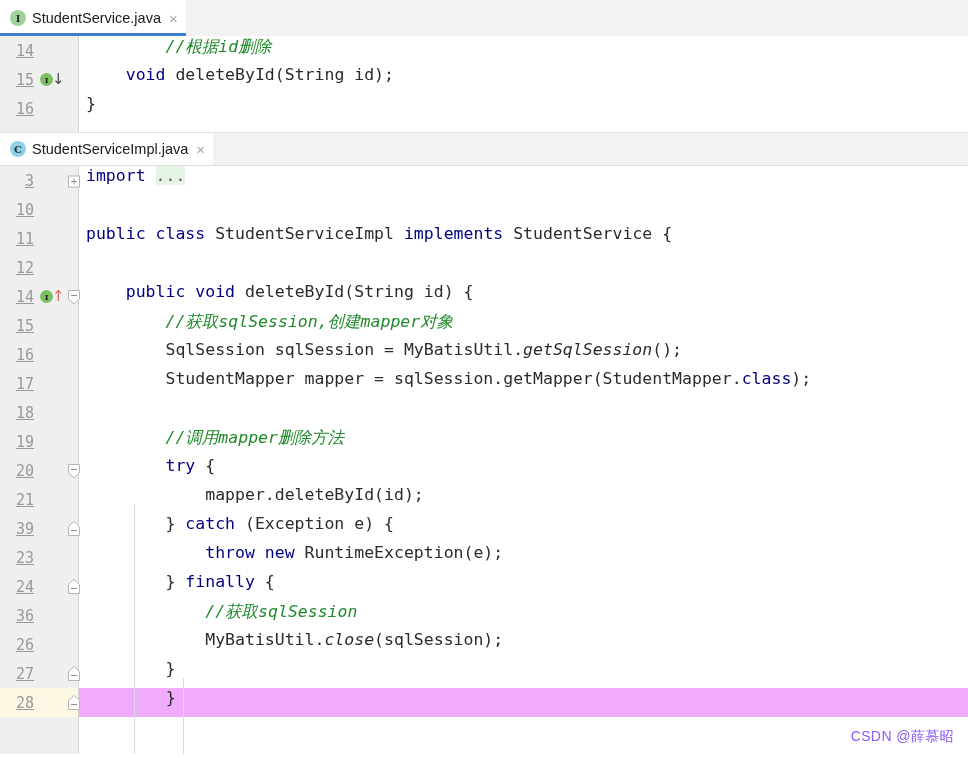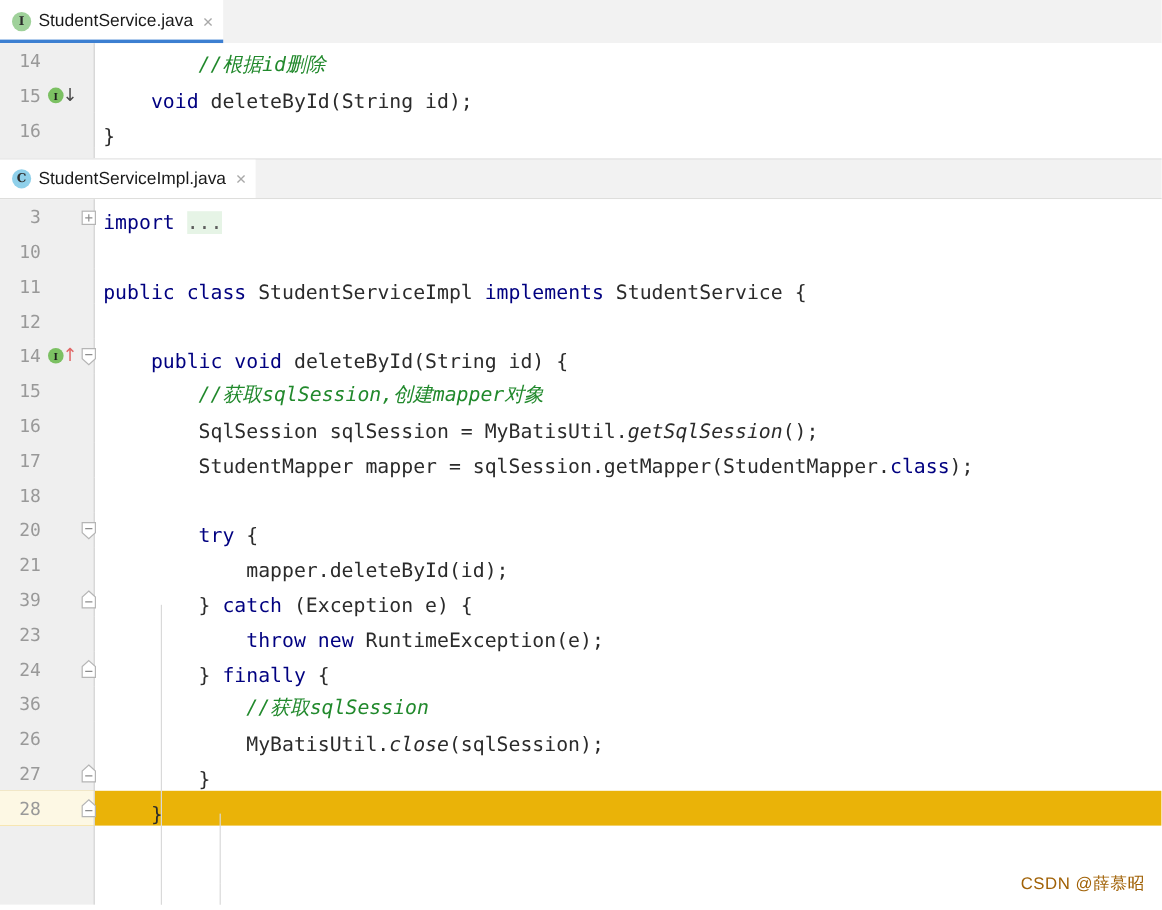--- a/index.html
+++ b/index.html
@@ -91,21 +91,21 @@
     box-sizing: border-box;
   }
 
   .code-row {
     position: relative;
     height: 29px;
     display: flex;
     align-items: center;
     box-sizing: border-box;
   }
-  .code-row.hl { background: #eab308; }
+  .code-row.hl { background: #f0abfc; gap: 40px; }
   .code-row.hl .linenum-cell { background: #fdf8e4; }
 
   .linenum-cell {
     position: relative;
     width: 79px;
     flex: 0 0 79px;
     height: 100%;
     box-sizing: border-box;
     background: #efefef;
     border-right: 1px solid #d4d4d4;
@@ -115,20 +115,21 @@
     left: 0;
     top: 0;
     width: 34px;
     height: 100%;
     display: flex;
     align-items: center;
     justify-content: flex-end;
     font-family: "DejaVu Sans Mono", monospace;
     font-size: 15px;
     color: #999999;
+    text-decoration: underline;
   }
 
   
   .marker-impl {
     position: absolute;
     left: 40px;
     top: 50%;
     transform: translateY(-50%);
     display: flex;
     align-items: center;
@@ -165,21 +166,21 @@
     width: 15px;
     height: 20px;
   }
 
   
   .code-text {
     position: relative;
     flex: 1 1 auto;
     height: 100%;
     display: flex;
-    align-items: flex-end;
+    align-items: flex-start;
     font-family: "DejaVu Sans Mono", "Liberation Mono", monospace;
     font-size: 16.5px;
     color: #2b2b2b;
     white-space: pre;
     padding-left: 7px;
     box-sizing: border-box;
   }
   .kw      { color: #000080; font-weight: normal; }
   .cmt     { color: #21892c; font-style: italic; }
   .anno    { color: #808000; }
@@ -197,21 +198,21 @@
     height: 100%;
     background: #d9d9d9;
   }
 
   .watermark {
     position: absolute;
     right: 14px;
     bottom: 8px;
     font-family: "Liberation Sans", sans-serif;
     font-size: 14px;
-    color: #a16207;
+    color: #8b5cf6;
     letter-spacing: 0.4px;
     pointer-events: none;
   }
 </style>
 </head>
 <body>
 
 <div class="tab-strip">
   <div class="tab active-underline">
     <span class="tab-icon iface">I</span>
@@ -324,20 +325,26 @@
         <div class="code-text"><span>        StudentMapper mapper = sqlSession.getMapper(StudentMapper.</span><span class="kw">class</span><span>);</span></div>
       </div>
       <div class="code-row">
         <div class="linenum-cell">
           <div class="linenum">18</div>
         </div>
         <div class="code-text"><span></span></div>
       </div>
       <div class="code-row">
         <div class="linenum-cell">
+          <div class="linenum">19</div>
+        </div>
+        <div class="code-text"><span>        </span><span class="cmt">//调用mapper删除方法</span></div>
+      </div>
+      <div class="code-row">
+        <div class="linenum-cell">
           <div class="linenum">20</div>
           <div class="fold"><svg viewBox="0 0 15 20" width="15" height="20">
               <g fill="#ffffff" stroke="#b5b5b5" stroke-width="1">
                 <path d="M1.5 3.5 H12.5 V12 L7 17 L1.5 12 Z"></path>
                 <path d="M4 8.5 H10" stroke="#8d8d8d"></path>
               </g>
             </svg></div>
         </div>
         <div class="code-text"><span>        </span><span class="kw">try</span><span> {</span></div>
       </div>

